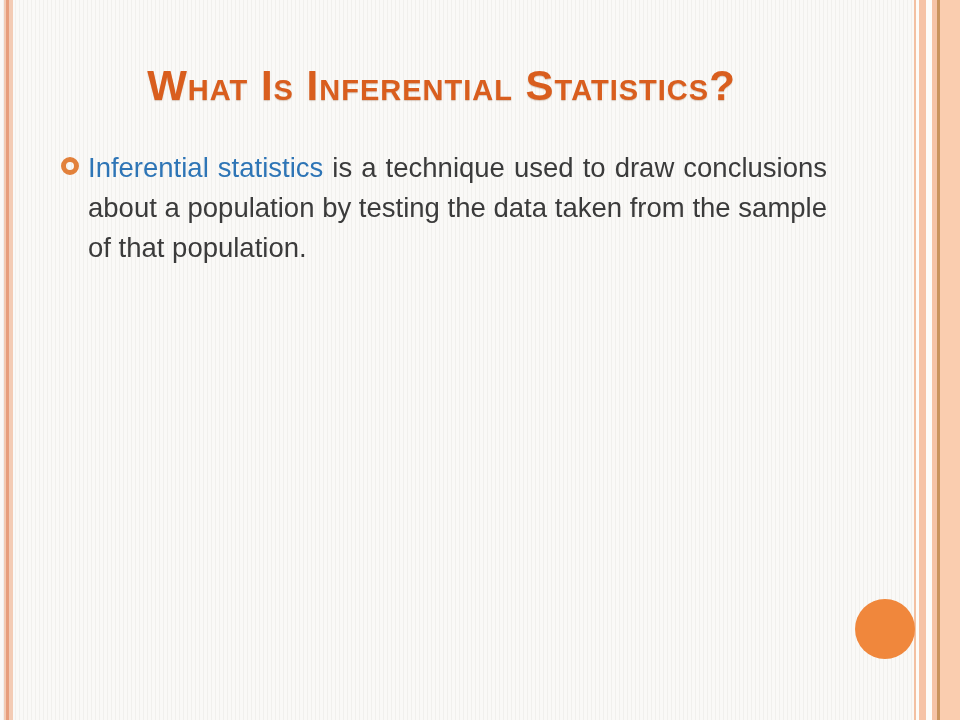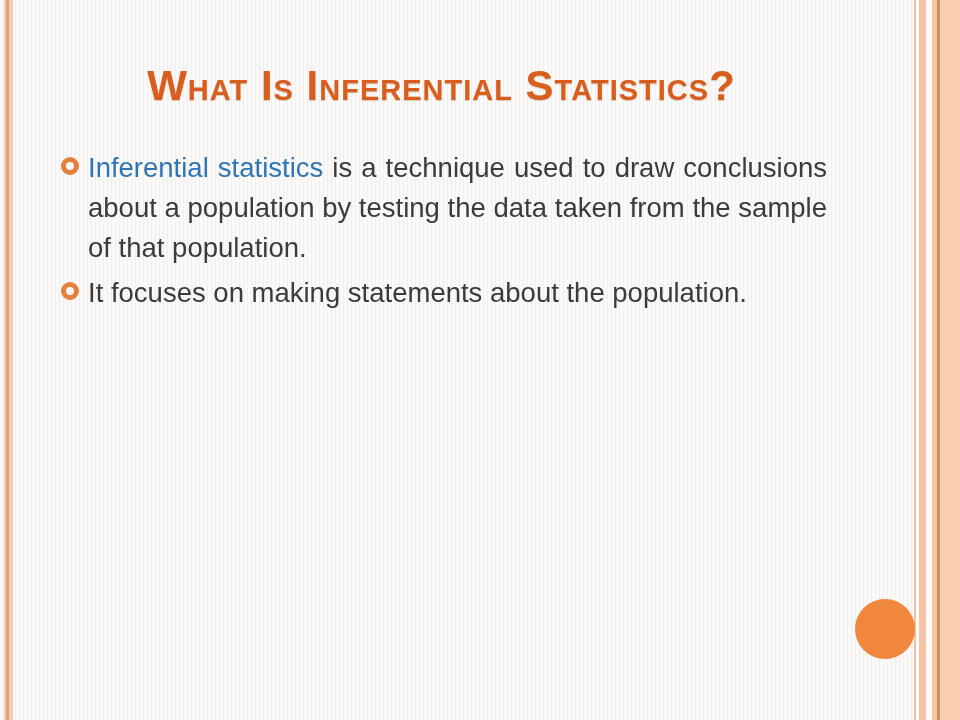--- a/index.html
+++ b/index.html
@@ -81,21 +81,18 @@
 
   <div class="border-left"></div>
   <div class="border-right"></div>
 
   <div class="title">What Is Inferential Statistics?</div>
 
   <ul class="bullets">
     <li>
       <span class="ring"></span><span class="hl">Inferential statistics</span><span> is a technique used to draw conclusions about a population by testing the data taken from the sample of that population.</span>
     </li>
-    <li>
-      <span class="ring"></span><span class="hl"></span><span>It focuses on making statements about the population.</span>
-    </li>
   </ul>
 
   <div class="accent-circle"></div>
 
 
 </div>
 
 </body></html>

